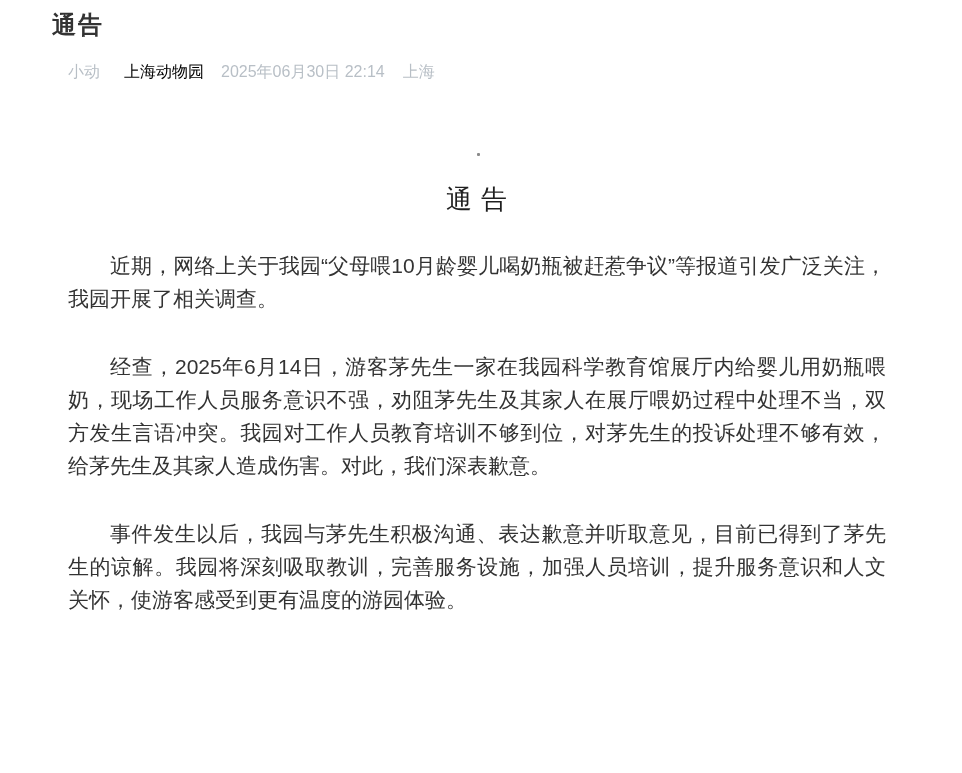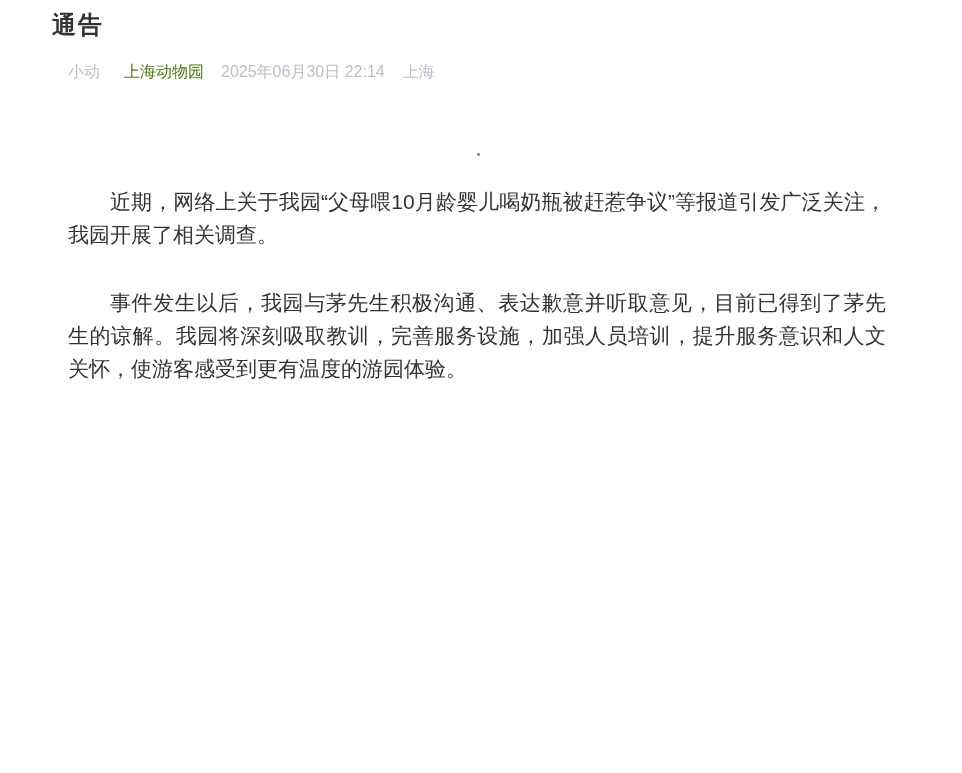--- a/index.html
+++ b/index.html
@@ -33,21 +33,21 @@
     top: 61px;
     font-size: 16px;
     line-height: 22px;
     color: #b8bfc6;
     white-space: nowrap;
   }
   .article-meta .meta-author {
     margin-right: 24px;
   }
   .article-meta .meta-source {
-    color: #4d7c0f;
+    color: #000000;
     text-decoration: none;
     margin-right: 17px;
     cursor: pointer;
   }
   .article-meta .meta-datetime {
     margin-right: 18px;
   }
   
   .notice-image {
     position: absolute;
@@ -90,21 +90,23 @@
 
   <h1 class="article-title">通告</h1>
 
   <div class="article-meta">
     <span class="meta-author">小动</span><a class="meta-source">上海动物园</a><span class="meta-datetime">2025年06月30日 22:14</span><span class="meta-location">上海</span>
   </div>
 
   <div class="notice-image">
     <span class="artifact-dot"></span>
 
+    <h2 class="notice-heading">通 告</h2>
 
     <p class="notice-paragraph">近期，网络上关于我园“父母喂10月龄婴儿喝奶瓶被赶惹争议”等报道引发广泛关注，我园开展了相关调查。</p>
 
+    <p class="notice-paragraph">经查，2025年6月14日，游客茅先生一家在我园科学教育馆展厅内给婴儿用奶瓶喂奶，现场工作人员服务意识不强，劝阻茅先生及其家人在展厅喂奶过程中处理不当，双方发生言语冲突。我园对工作人员教育培训不够到位，对茅先生的投诉处理不够有效，给茅先生及其家人造成伤害。对此，我们深表歉意。</p>
 
     <p class="notice-paragraph">事件发生以后，我园与茅先生积极沟通、表达歉意并听取意见，目前已得到了茅先生的谅解。我园将深刻吸取教训，完善服务设施，加强人员培训，提升服务意识和人文关怀，使游客感受到更有温度的游园体验。</p>
 
   </div>
 
 </div>
 
 </body></html>

